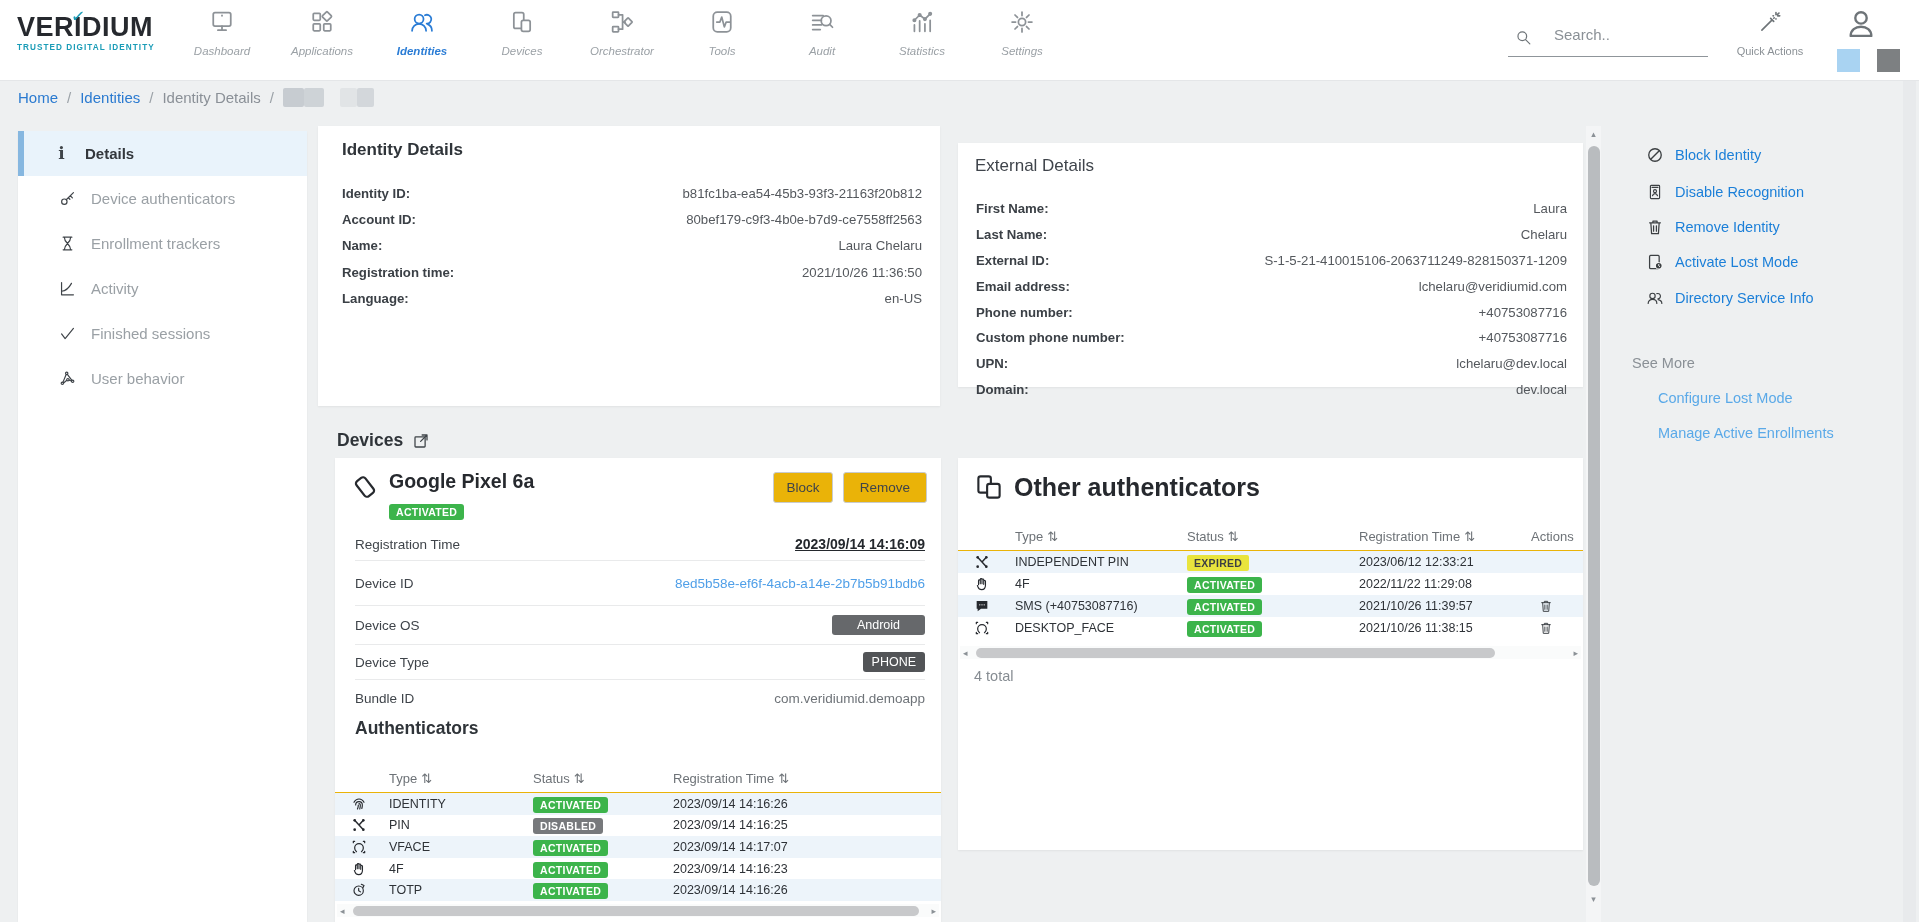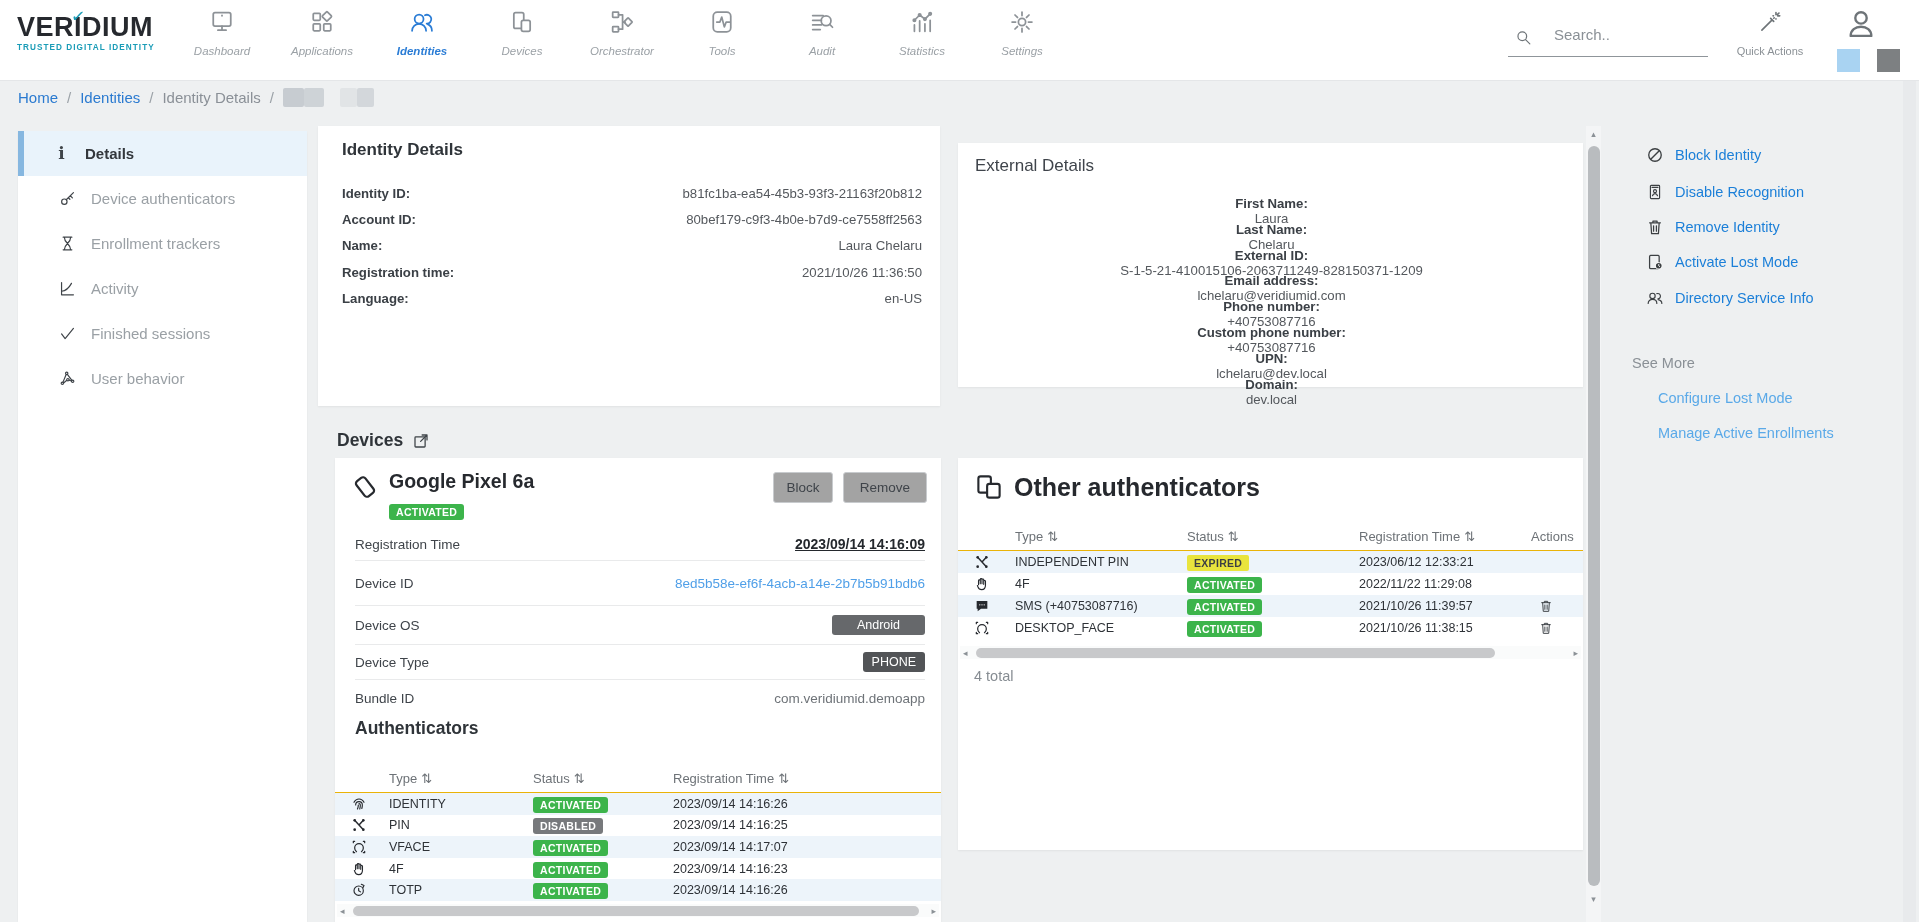--- a/index.html
+++ b/index.html
@@ -49,34 +49,34 @@
 
   
   .card{position:absolute;background:#fff;box-shadow:0 1px 2px rgba(0,0,0,.06);}
   #identity-card{left:318px;top:126px;width:622px;height:280px;}
   #external-card{left:958px;top:115px;width:625px;height:244px;margin-top:28px;}
   .card-title{position:absolute;left:24px;top:14px;font-size:17px;font-weight:bold;color:#2f3439;}
   .card-title.light{font-weight:normal;color:#3f444b;left:17px;top:13px;}
   .drows{position:absolute;left:24px;right:18px;top:54px;}
   #external-card .drows{left:18px;right:16px;top:53px;}
   .drow{display:flex;justify-content:space-between;align-items:center;height:26.4px;}
-  #external-card .drow{height:25.8px;flex-direction:column;}
+  #external-card .drow{height:25.8px;}
   .dlabel{font-size:13.2px;font-weight:bold;color:#3b4046;}
   .dvalue{font-size:13.2px;color:#54585d;text-align:right;}
 
   
   #devices-head{position:absolute;left:337px;top:430px;display:flex;align-items:center;}
   #devices-head .t{font-size:17.5px;font-weight:bold;color:#2f3439;}
   #devices-head .icon{width:18px;height:18px;color:#3f4449;margin-left:9px;cursor:pointer;}
 
   #device-card{left:335px;top:458px;width:606px;height:464px;}
   #dev-icon{position:absolute;left:16px;top:15px;width:28px;height:28px;color:#26292e;}
   #dev-name{position:absolute;left:54px;top:12px;font-size:19.5px;font-weight:bold;color:#26292e;}
   #dev-status{position:absolute;left:54px;top:44px;}
-  .btn{position:absolute;top:14px;height:29px;background:#a3a3a3;border:1px solid #c8cbce;border-radius:3px;
+  .btn{position:absolute;top:14px;height:29px;background:#eab308;border:1px solid #c8cbce;border-radius:3px;
        font-size:13.5px;color:#3f444a;display:flex;align-items:center;justify-content:center;cursor:pointer;}
   #btn-block{right:108px;width:58px;}
   #btn-remove{right:14px;width:82px;}
   #dev-rows{position:absolute;left:20px;right:16px;top:70px;}
   .dev-row{display:flex;justify-content:space-between;align-items:center;border-bottom:1px solid #e9eaeb;}
   .dev-row:last-child{border-bottom:none;}
   .dev-label{font-size:13.5px;color:#3f444a;}
   .v-bold{font-size:14px;font-weight:bold;color:#24282d;text-decoration:underline;}
   .v-link{font-size:13.5px;color:#4f9fe8;cursor:pointer;}
   .v-muted{font-size:13.5px;color:#6e7378;}

